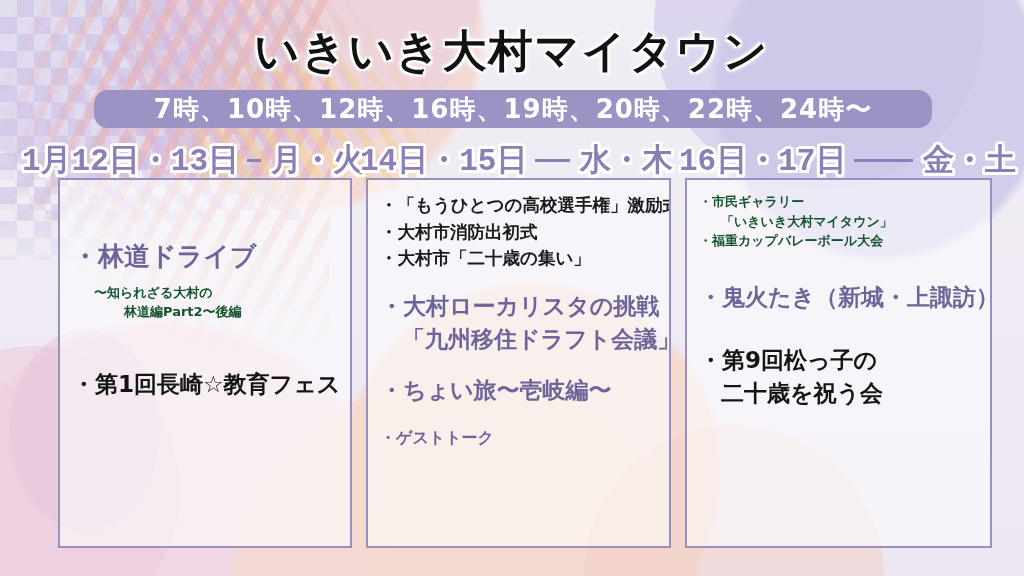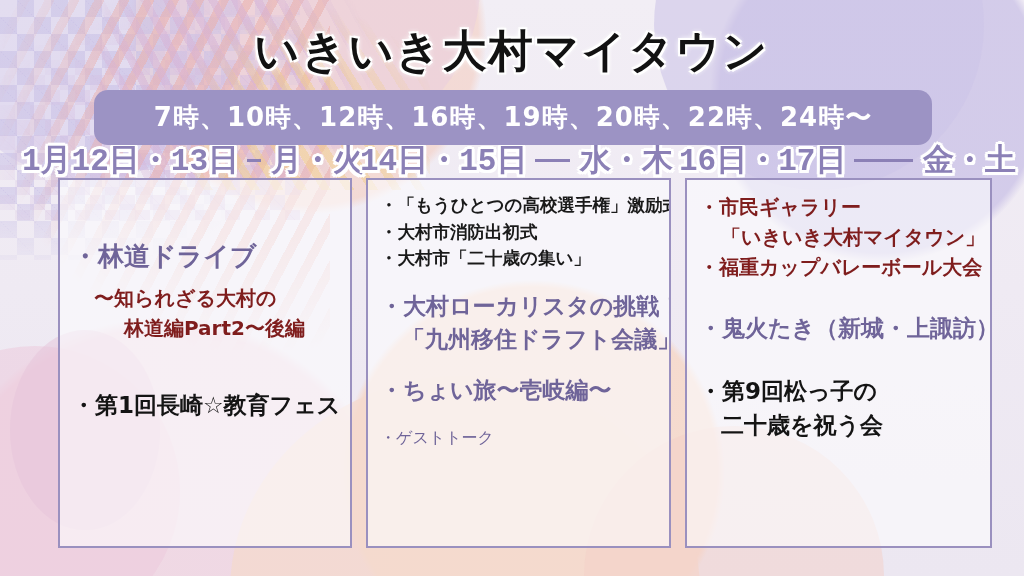--- a/index.html
+++ b/index.html
@@ -102,21 +102,21 @@
     color:#121212;
     text-shadow:
       0 0 6px #fff, 0 0 6px #fff,
       2px 2px 0 #fff, -2px 2px 0 #fff, 2px -2px 0 #fff, -2px -2px 0 #fff;
     z-index:6;
   }
 
   
   .time-band {
     position:absolute; top:90px; left:94px;
-    width:838px; height:55px;
+    width:838px; height:38px;
     background:#9c93c4;
     border-radius:14px;
     display:flex; align-items:center; justify-content:center;
     z-index:6;
   }
   .time-band-text {
     color:#ffffff;
     font-size:26px; font-weight:700;
     letter-spacing:1px;
     white-space:nowrap;
@@ -174,22 +174,22 @@
 
   
   .entry { display:block; white-space:nowrap; }
   .entry .line { display:block; white-space:nowrap; }
 
   
   .t-sm-dark  { font-size:17.5px; font-weight:700; color:#1a1a1a; line-height:1.52; }
   .t-md-dark  { font-size:23px;   font-weight:700; color:#141414; line-height:1.45; }
   .t-md-purp  { font-size:23px;   font-weight:700; color:#6f6499; line-height:1.45; }
   .t-lg-purp  { font-size:26px;   font-weight:700; color:#6f6499; line-height:1.42; }
-  .t-sm-purp  { font-size:16px;   font-weight:400; color:#6f6499; line-height:1.45; }
-  .t-sm2-dark { font-size:20px;   font-weight:700; color:#7f1d1d; line-height:1.5; }
+  .t-sm-purp  { font-size:16px;   font-weight:700; color:#6f6499; line-height:1.45; }
+  .t-sm2-dark { font-size:13px;   font-weight:700; color:#14532d; line-height:1.5; }
   .indent-2 { padding-left:22px; }
   .indent-3 { padding-left:52px; }
 
   .gap-s { height:8px; }
   .gap-m { height:18px; }
   .gap-l { height:30px; }
   .gap-xl { height:46px; }
 </style>
 </head>
 <body>

